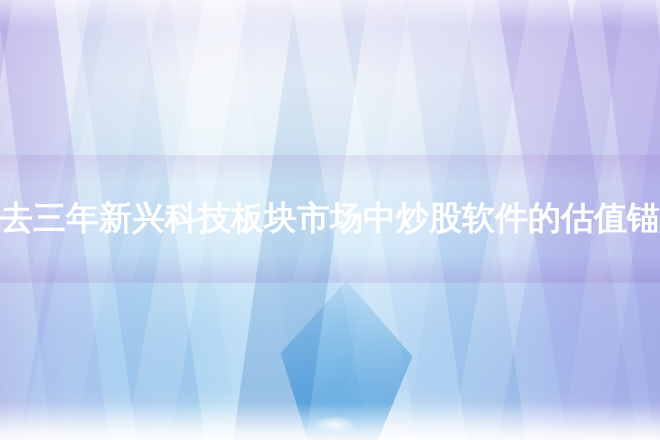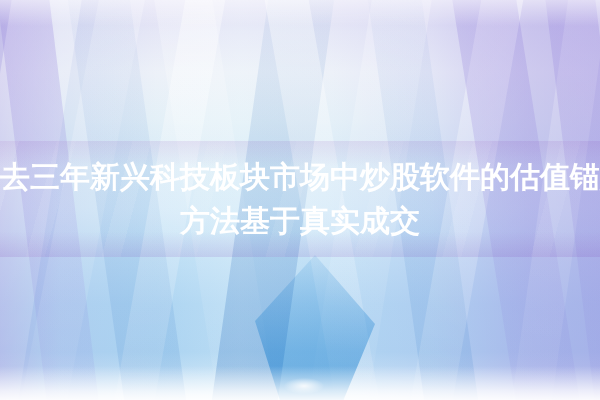--- a/index.html
+++ b/index.html
@@ -189,16 +189,15 @@
 
   <div class="deepblue"></div>
   <div class="top-haze"></div>
   <div class="bottom-haze"></div>
   <div class="watermark"></div>
 
   <div class="title-band">
     <div class="band-streaks"></div>
     <div class="band-edge"></div>
     <div class="title-line">过去三年新兴科技板块市场中炒股软件的估值锚定</div>
-    <div class="title-line">方法基于真实成交</div>
   </div>
 
 </div>
 
 </body></html>

